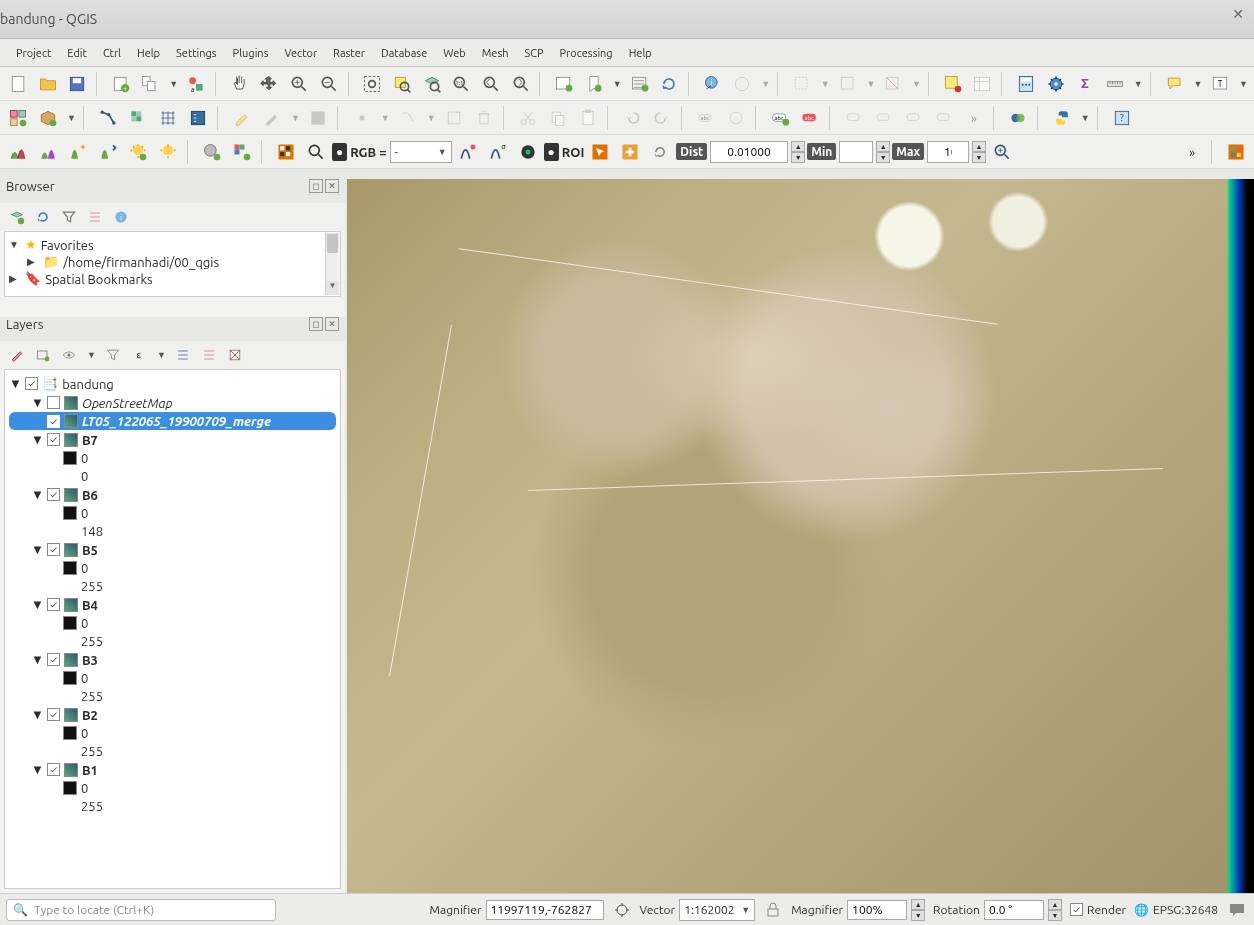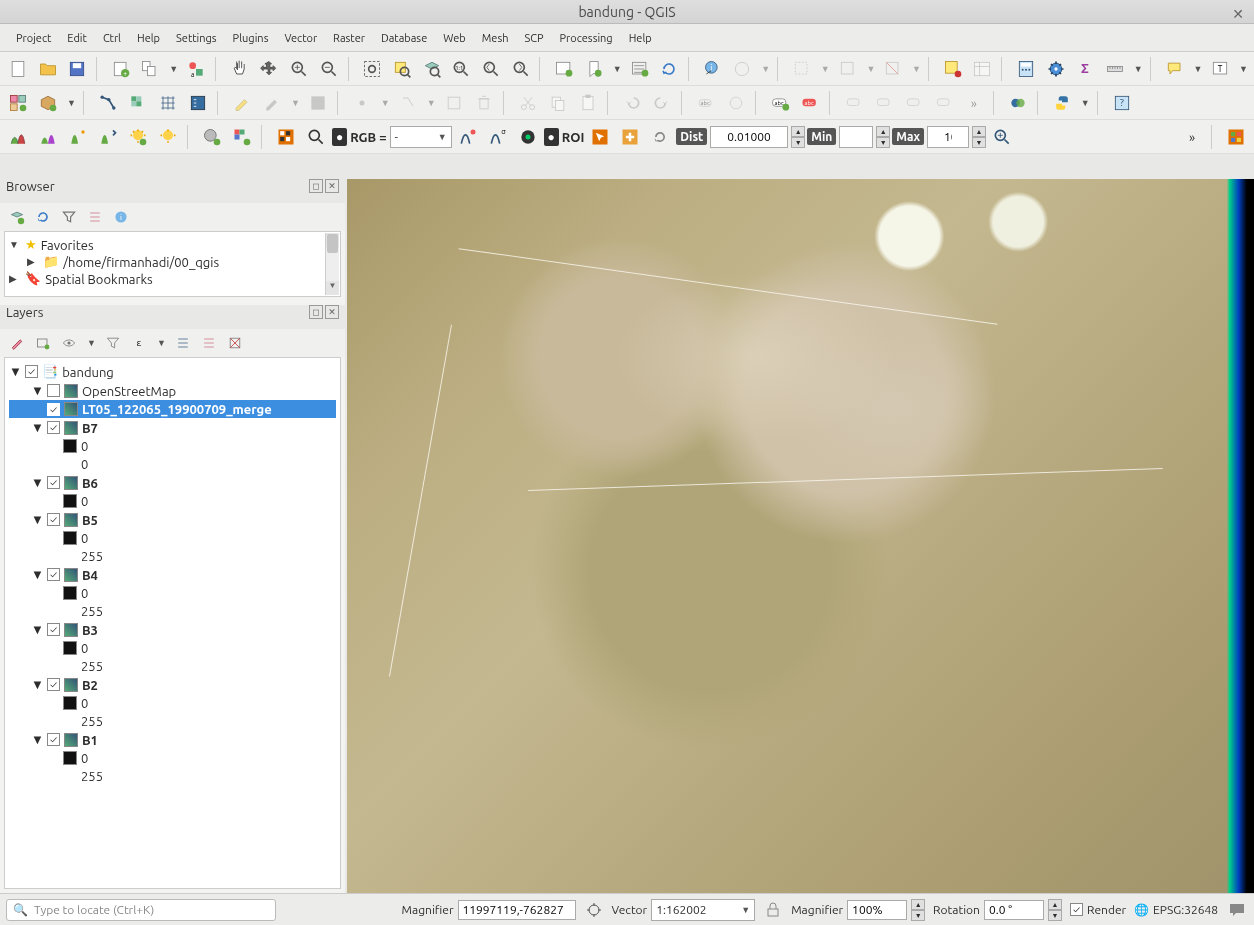--- a/index.html
+++ b/index.html
@@ -1,19 +1,19 @@
 <!DOCTYPE html>
 <html><head>
 <meta charset="utf-8">
 <style>
   * { box-sizing: border-box; margin: 0; padding: 0; font-family: "Ubuntu", "Segoe UI", Arial, sans-serif; }
   body { width: 1254px; height: 925px; background: #e8e8e6; color: #2d2d2d; font-size: 13px; overflow: hidden; position: relative; }
 
   
-  .titlebar { height: 24px; background: linear-gradient(#dedede,#d4d4d4); display: flex; align-items: center; justify-content: center; border-bottom: 1px solid #bbb; position: relative; }
+  .titlebar { height: 39px; background: linear-gradient(#dedede,#d4d4d4); display: flex; align-items: center; border-bottom: 1px solid #bbb; position: relative; }
   .titlebar .title { color: #4a4a4a; font-size: 14px; }
   .titlebar .close { position: absolute; right: 10px; top: 6px; color: #666; cursor: pointer; font-size: 14px; }
 
   
   .menubar { height: 28px; background: #ececea; display: flex; align-items: center; padding: 0 8px; border-bottom: 1px solid #ccc; gap: 0; }
   .menubar .menuitem { padding: 4px 8px; cursor: pointer; font-size: 11px; }
 
   
   .toolrow { height: 34px; background: #f0f0ee; border-bottom: 1px solid #ddd; display: flex; align-items: center; padding: 0 4px; gap: 2px; flex-wrap: nowrap; }
   .toolrow .sep { width: 6px; height: 24px; border-left: 1px solid #ccc; margin: 0 3px; }
@@ -44,26 +44,26 @@
   .browsertree::-webkit-scrollbar { width:14px; }
   .treeitem { display:flex; align-items:center; gap:4px; padding:1px 0; font-size:13px; }
   .treeitem .ind { display:inline-block; }
   .treeitem .exp { width:12px; cursor:pointer; color:#444; font-size:10px; }
   .treeitem .star { color:#f0c000; }
   .treeitem .fold { color:#888; }
 
   .layerspane { flex:1; display:flex; flex-direction:column; overflow:hidden; }
   .layerstree { flex:1; overflow:auto; background:#fff; border:1px solid #ccc; margin:0 4px 4px; padding:4px; }
   .lrow { display:flex; align-items:center; gap:4px; padding:2px 0; font-size:13px; white-space:nowrap; }
-  .lrow.sel { background:#3b8ee0; color:#fff; }
+  .lrow.sel { background:#3b8ee0; color:#fff;border-radius:6px; }
   .lrow .cb { width:13px; height:13px; border:1px solid #888; background:#fff; display:flex; align-items:center; justify-content:center; font-size:10px; color:#333; cursor:pointer; }
   .lrow .cb.on::after { content:"✓"; }
   .lrow .ricon { width:14px; height:14px; display:inline-block; background:linear-gradient(45deg,#5a7,#357); border:1px solid #888; }
   .lrow .sw { width:14px; height:14px; background:#111; border:1px solid #888; display:inline-block; }
-  .lrow .ital { }
+  .lrow .ital { font-style:italic; }
 
   
   .mapcanvas { position:absolute; left:347px; right:0; top:179px; bottom:32px; background:#b8b088; overflow:hidden; }
   .mapimg { width:100%; height:100%; position:relative; background:
     radial-gradient(circle at 62% 8%, #f5f5e8 30px, transparent 35px),
     radial-gradient(circle at 74% 6%, #f0f0e0 25px, transparent 30px),
     radial-gradient(circle at 30% 25%, #c8b99a 80px, transparent 120px),
     radial-gradient(circle at 55% 30%, #d0c2a8 100px, transparent 150px),
     radial-gradient(circle at 40% 55%, #b0a578 120px, transparent 180px),
     linear-gradient(90deg, transparent 97%, #00d088 97.3%, #0040c0 98.3%, #000 99.2%),
@@ -783,21 +783,21 @@
         <span class="fold">🔖</span>
         <span>Spatial Bookmarks</span>
       </div>
     <div class="scrollbar-fake">
         <div class="arr up">▲</div>
         <div class="thumb"></div>
         <div class="arr dn">▼</div>
       </div>
   </div>
 
-  <div class="panelhdr" style="margin-top:8px">
+  <div class="panelhdr" style="margin-top:20px">
     <span>Layers</span>
     <div class="ctrls">
         <span>◻</span>
         <span>✕</span>
       </div>
   </div>
   <div class="paneltb">
     <span class="tbtn">
         <svg viewBox="0 0 20 20">
           <path d="M4 16L14 6l2 2L6 18z" fill="#e8a" stroke="#933"></path>
@@ -893,20 +893,24 @@
             <span class="exp" style="width:12px">▼</span>
             <span class="cb on"></span>
             <span class="ricon"></span>
             <b>B6</b>
           </div>
     <div class="lrow">
             <span style="width:50px"></span>
             <span class="sw"></span>
             <span>0</span>
           </div>
+    <div class="lrow">
+            <span style="width:68px"></span>
+            <span>148</span>
+          </div>
           <div class="lrow">
             <span style="width:18px"></span>
             <span class="exp" style="width:12px">▼</span>
             <span class="cb on"></span>
             <span class="ricon"></span>
             <b>B5</b>
           </div>
     <div class="lrow">
             <span style="width:50px"></span>
             <span class="sw"></span>
@@ -1004,21 +1008,21 @@
       <input class="sv" style="width: 118px;" value="11997119,-762827">
     </div>
   <span class="tbtn" style="width:20px;height:20px">
       <svg viewBox="0 0 20 20">
         <circle cx="10" cy="10" r="5" fill="none" stroke="#555"></circle>
         <path d="M10 3v3M10 14v3M3 10h3M14 10h3" stroke="#555"></path>
       </svg>
     </span>
   <div class="fld">
       <span>Vector</span>
-      <div class="combo" style="width:104px">
+      <div class="combo" style="width:76px">
         <span>1:162002</span>
         <span class="caret">▼</span>
       </div>
     </div>
   <span class="tbtn" style="width:20px;height:20px">
       <svg viewBox="0 0 20 20">
         <rect x="5" y="9" width="10" height="7" fill="none" stroke="#888"></rect>
         <path d="M7 9V6a3 3 0 0 1 6 0v3" fill="none" stroke="#888"></path>
       </svg>
     </span>

